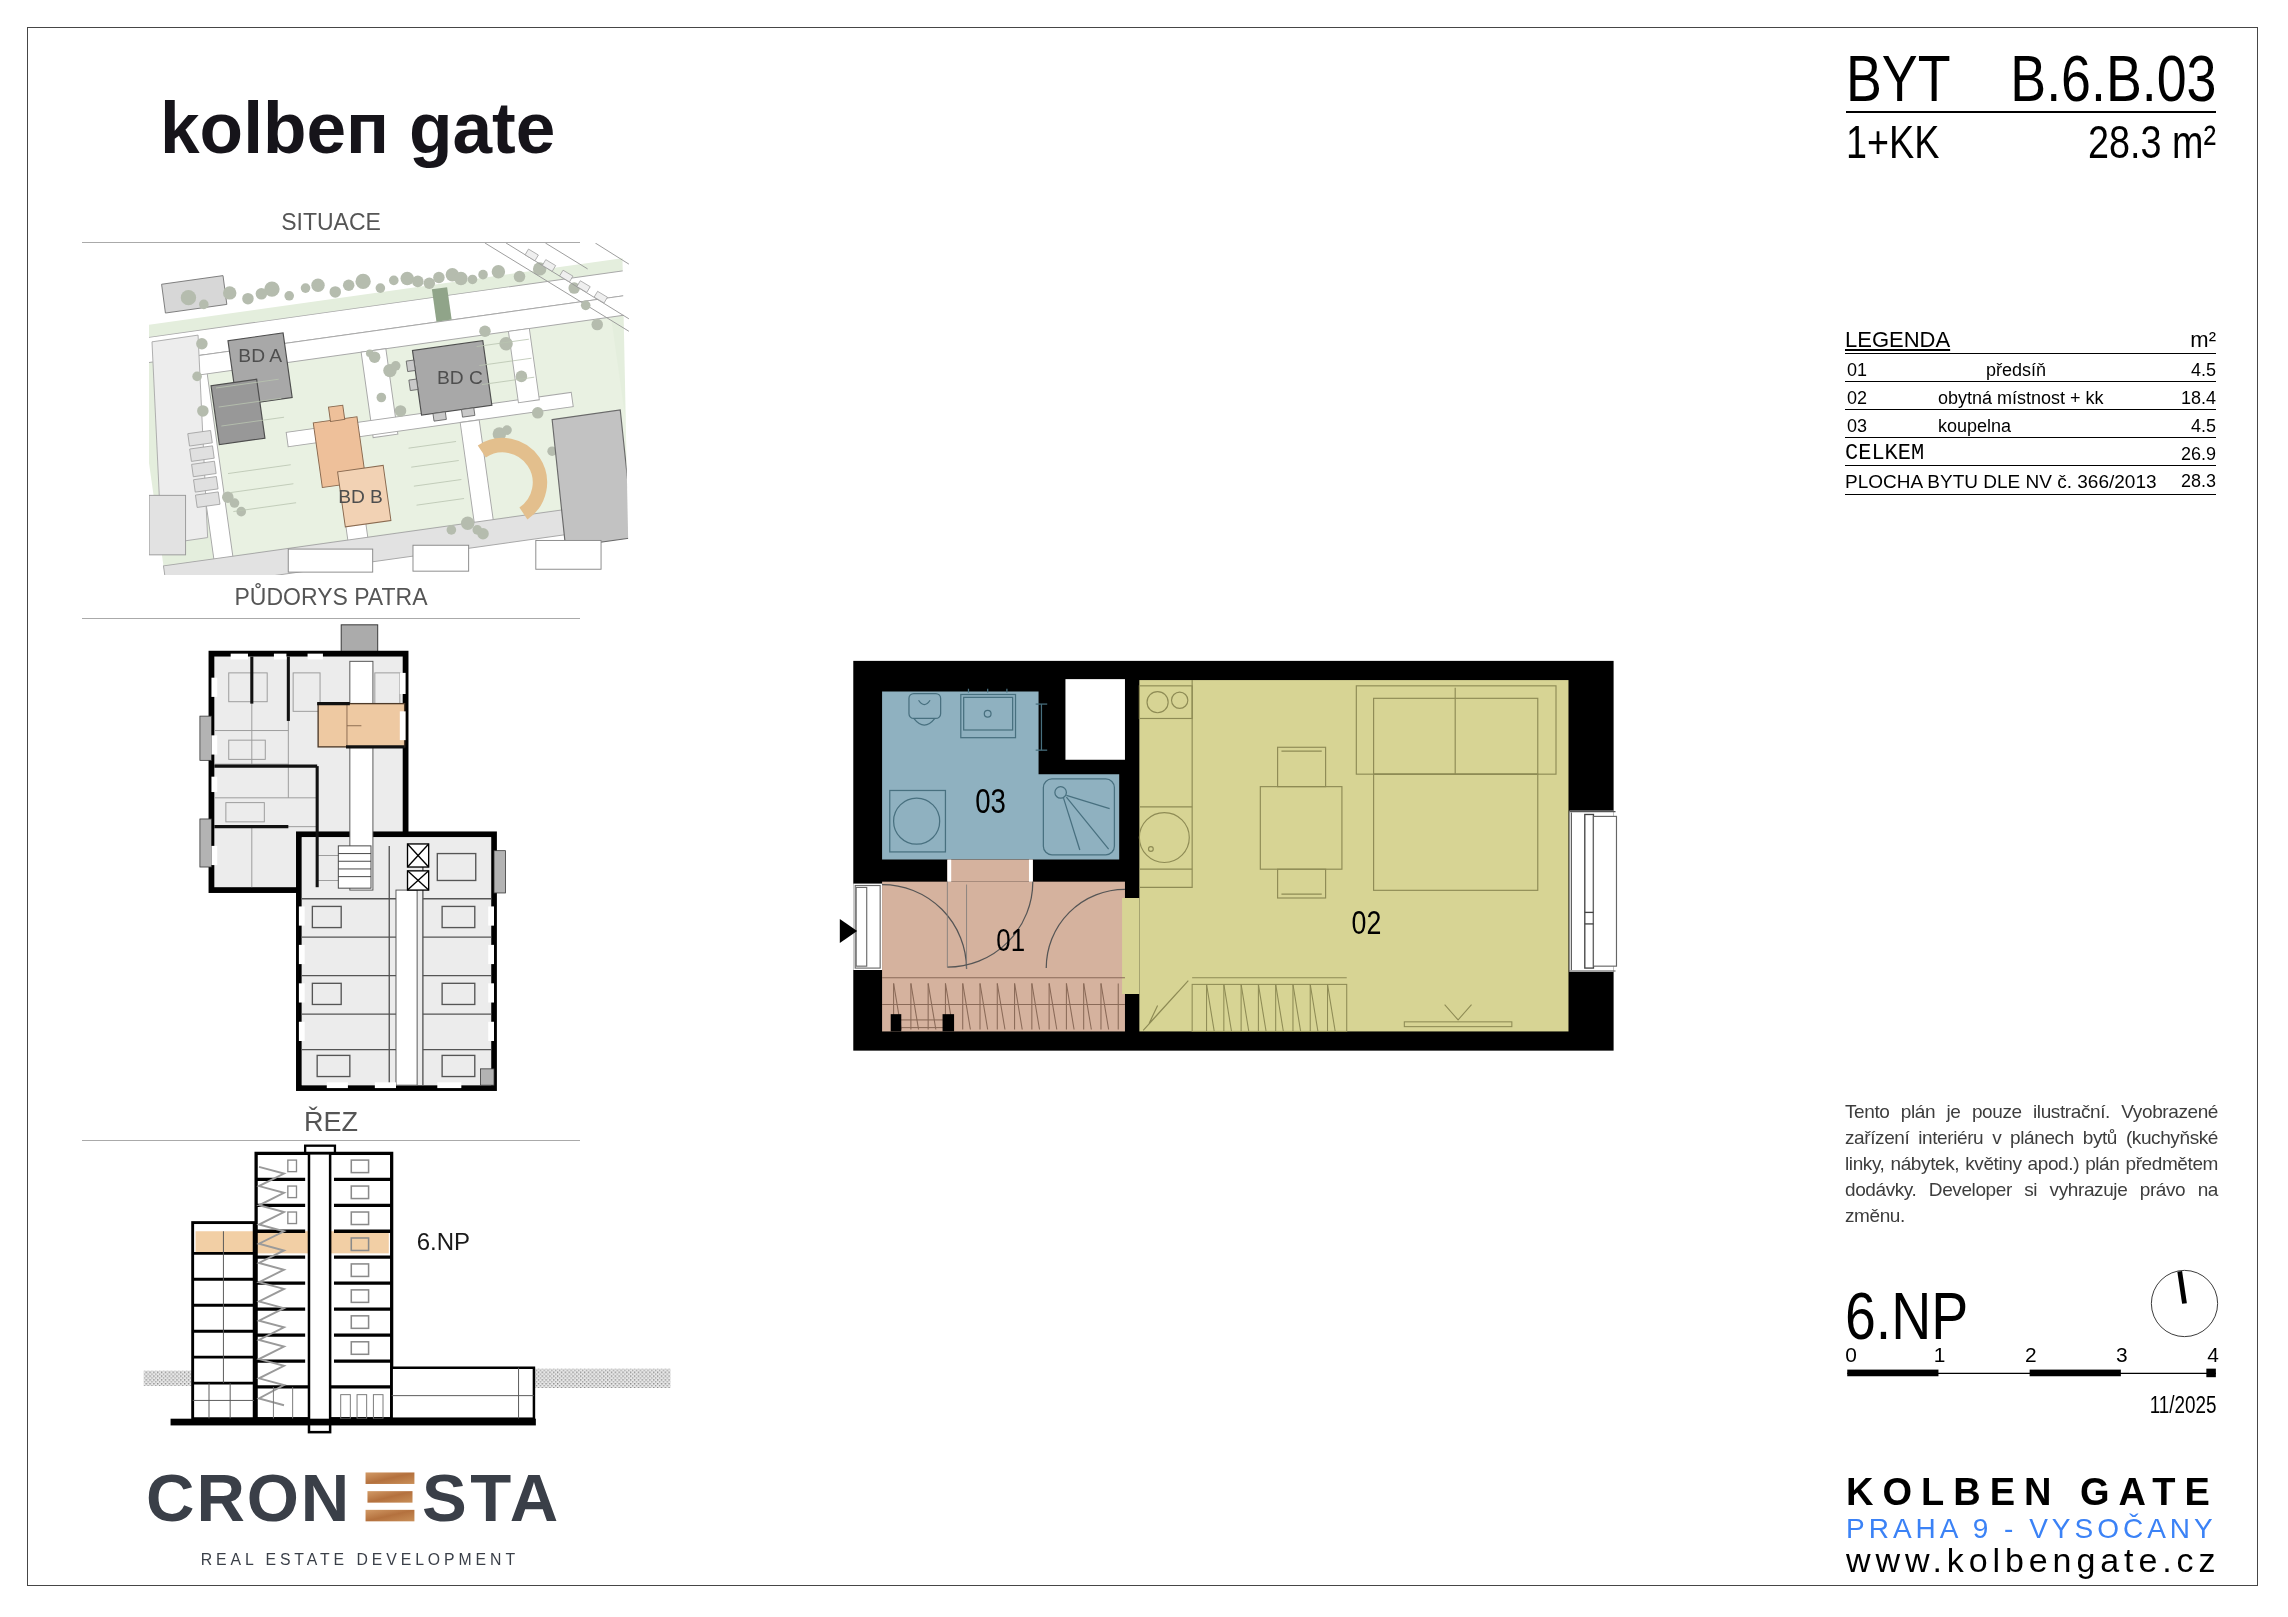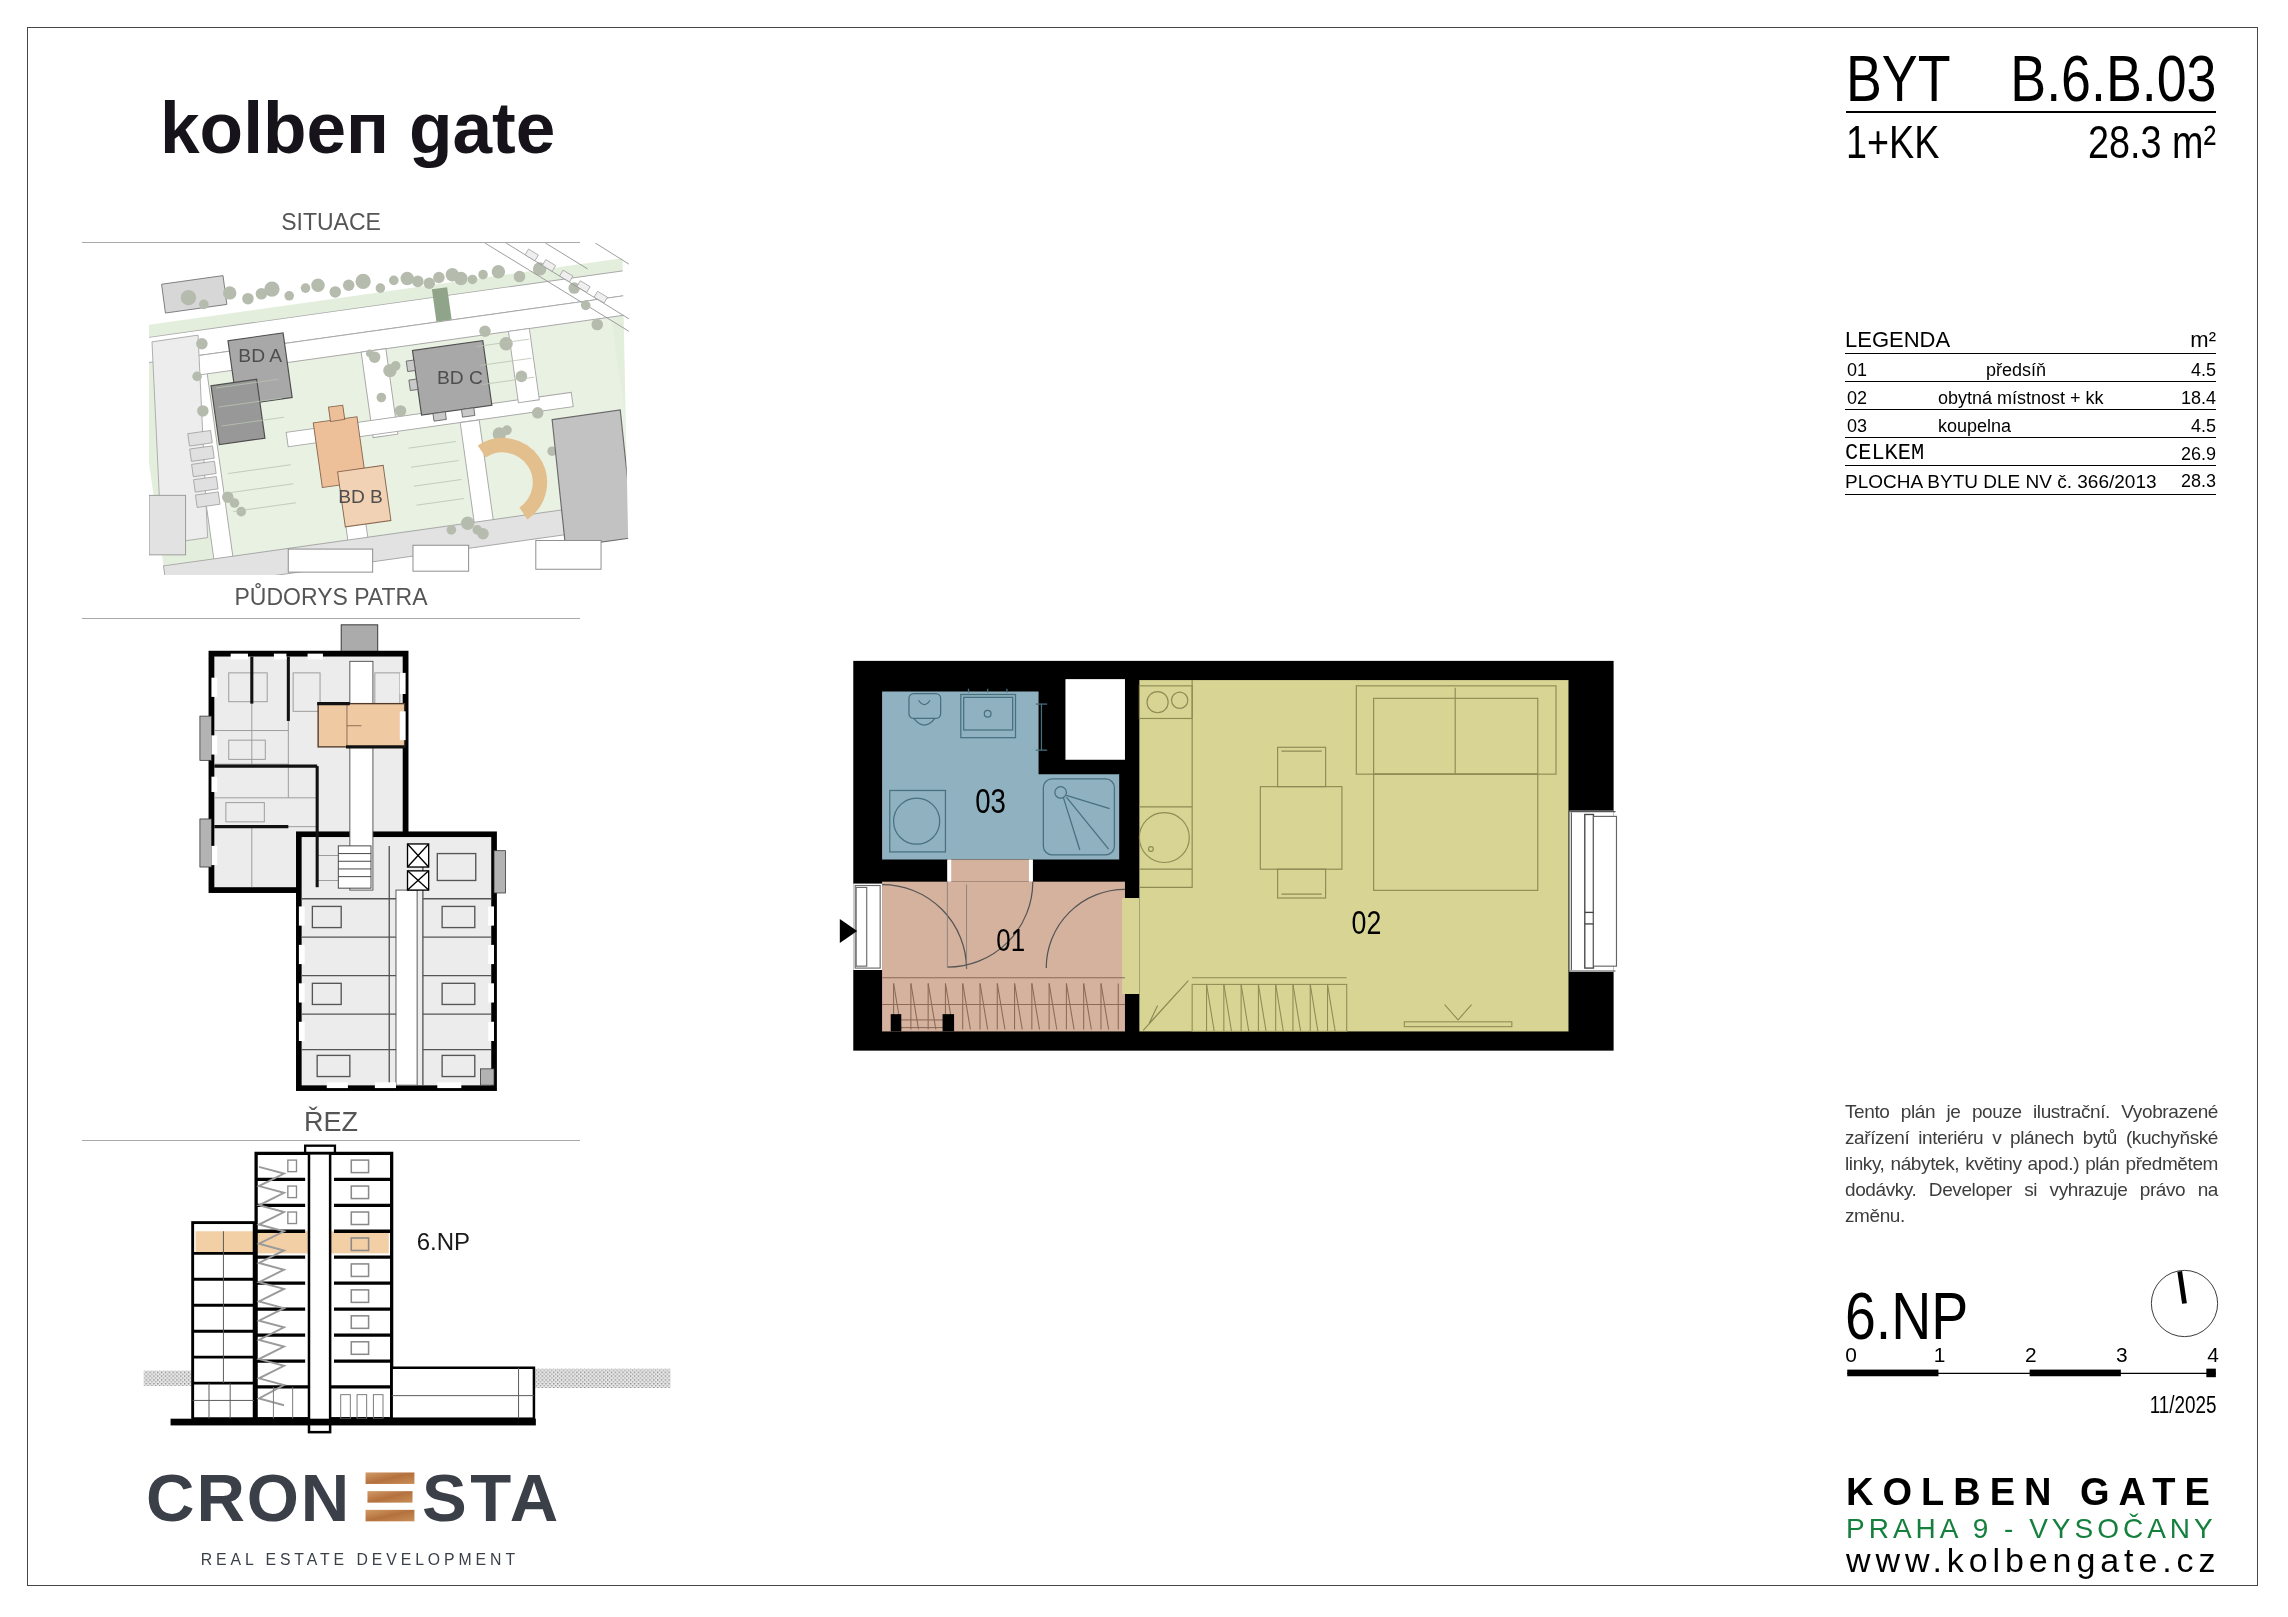--- a/index.html
+++ b/index.html
@@ -608,21 +608,21 @@
 
   <g font-family="Liberation Sans, sans-serif" font-size="36" fill="#000">
     <text x="1015" y="846" textLength="32" lengthAdjust="spacingAndGlyphs">03</text>
     <text x="1037" y="990" font-size="33" textLength="30" lengthAdjust="spacingAndGlyphs">01</text>
     <text x="1407" y="973" font-size="34" textLength="31" lengthAdjust="spacingAndGlyphs">02</text>
   </g>
 </svg>
 
 <div class="abs" style="left:1845px;top:330px;width:371px;font-size:18px;color:#000;">
   <div style="position:relative;height:23px;font-size:22px;">
-    <span style="position:absolute;left:0;bottom:0;">LEGENDA</span>
+    <span style="position:absolute;left:0;bottom:0;text-decoration:underline;">LEGENDA</span>
       <span style="position:absolute;right:0;bottom:0;">m²</span>
   </div>
   <div style="border-top:1.9px solid #000;position:relative;height:27px;">
     <span style="position:absolute;left:1.9px;top:5.8px;">01</span>
       <span style="position:absolute;left:93px;top:5.8px;margin-left:48px;">předsíň</span>
       <span style="position:absolute;right:0;top:5.8px;">4.5</span>
   </div>
   <div style="border-top:1.9px solid #000;position:relative;height:27px;">
     <span style="position:absolute;left:1.9px;top:5.8px;">02</span>
       <span style="position:absolute;left:93px;top:5.8px;">obytná místnost + kk</span>
@@ -669,16 +669,16 @@
   <line x1="2" y1="32" x2="390" y2="32" stroke="#000" stroke-width="1.5"></line>
   <rect x="2" y="28" width="96" height="7" fill="#000"></rect>
   <rect x="194" y="28" width="96" height="7" fill="#000"></rect>
   <rect x="380" y="27" width="10" height="9" fill="#000"></rect>
 </svg>
 
 <div class="abs" style="left:1846px;top:1392px;width:370px;text-align:right;font-size:23px;color:#000;"><span style="display:inline-block;transform:scaleX(0.82);transform-origin:right center;">11/2025</span></div>
 
 <div class="abs" style="left:1846px;top:1471px;font-size:38px;font-weight:bold;letter-spacing:9px;color:#000;">KOLBEN GATE</div>
 
-<div class="abs" style="left:1846px;top:1513px;font-size:28px;letter-spacing:4px;color:#15803d;">PRAHA 9 - VYSOČANY</div>
+<div class="abs" style="left:1846px;top:1513px;font-size:28px;letter-spacing:4px;color:#3b82f6;">PRAHA 9 - VYSOČANY</div>
 
 <div class="abs" style="left:1846px;top:1541px;font-size:34px;letter-spacing:4.9px;color:#000;">www.kolbengate.cz</div>
 
 
 </body></html>

